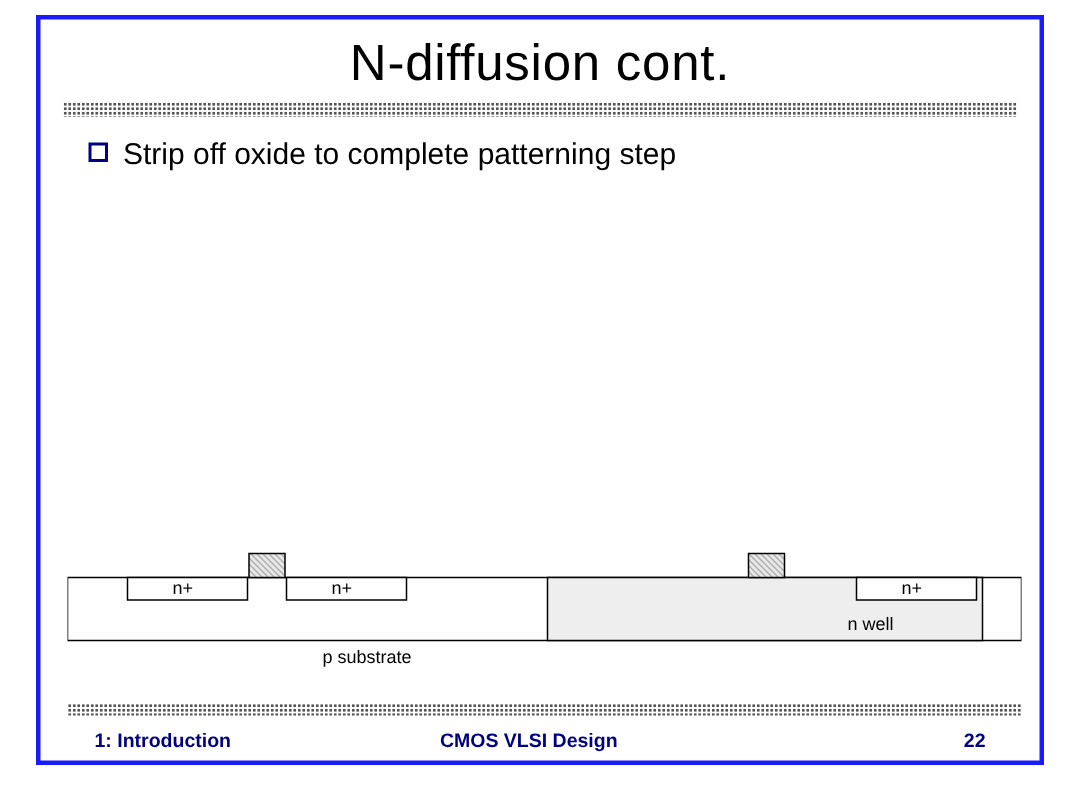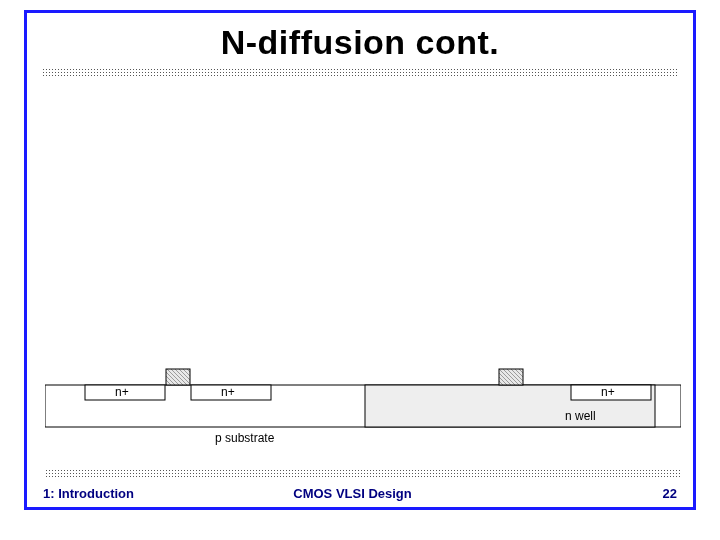--- a/index.html
+++ b/index.html
@@ -17,21 +17,21 @@
     top: 10px;
     left: 24px;
     width: 672px;
     height: 500px;
     border: 3px solid #1a1aff;
     background: #fff;
   }
   .title {
     text-align: center;
     font-size: 34px;
-    font-weight: bold;
+    font-weight: normal;
     letter-spacing: 0.5px;
     margin-top: 10px;
     margin-bottom: 6px;
     color: #000;
     font-family: Arial, Helvetica, sans-serif;
   }
   .hr-pattern {
     height: 10px;
     width: 636px;
     margin: 0 auto 14px auto;
@@ -75,21 +75,21 @@
     width: 636px;
     height: 110px;
   }
   .footer {
     position: absolute;
     left: 0;
     right: 0;
     bottom: 6px;
     display: flex;
     justify-content: space-between;
-    padding: 0 16px;
+    padding: 0 36px;
     font-size: 13px;
     font-weight: bold;
     color: #000080;
   }
   .footer-center {
     position: absolute;
     left: 0;
     right: 15px;
     text-align: center;
   }
@@ -100,20 +100,24 @@
 </style>
 </head>
 <body>
 
 <div class="slide">
 
   <div class="title">N-diffusion cont.</div>
 
   <div class="hr-pattern"></div>
 
+  <div class="bullet-row">
+    <div class="bullet-box"></div>
+    <div class="bullet-text">Strip off oxide to complete patterning step</div>
+  </div>
 
   <div class="diagram">
     <svg viewBox="0 0 636 110">
 
       <defs>
         <pattern id="hatch" patternUnits="userSpaceOnUse" width="4" height="4">
           <rect width="4" height="4" fill="#e8e8e8"></rect>
           <path d="M0,0 L4,4 M-1,3 L1,5 M3,-1 L5,1" stroke="#666" stroke-width="0.6"></path>
         </pattern>
       </defs>

